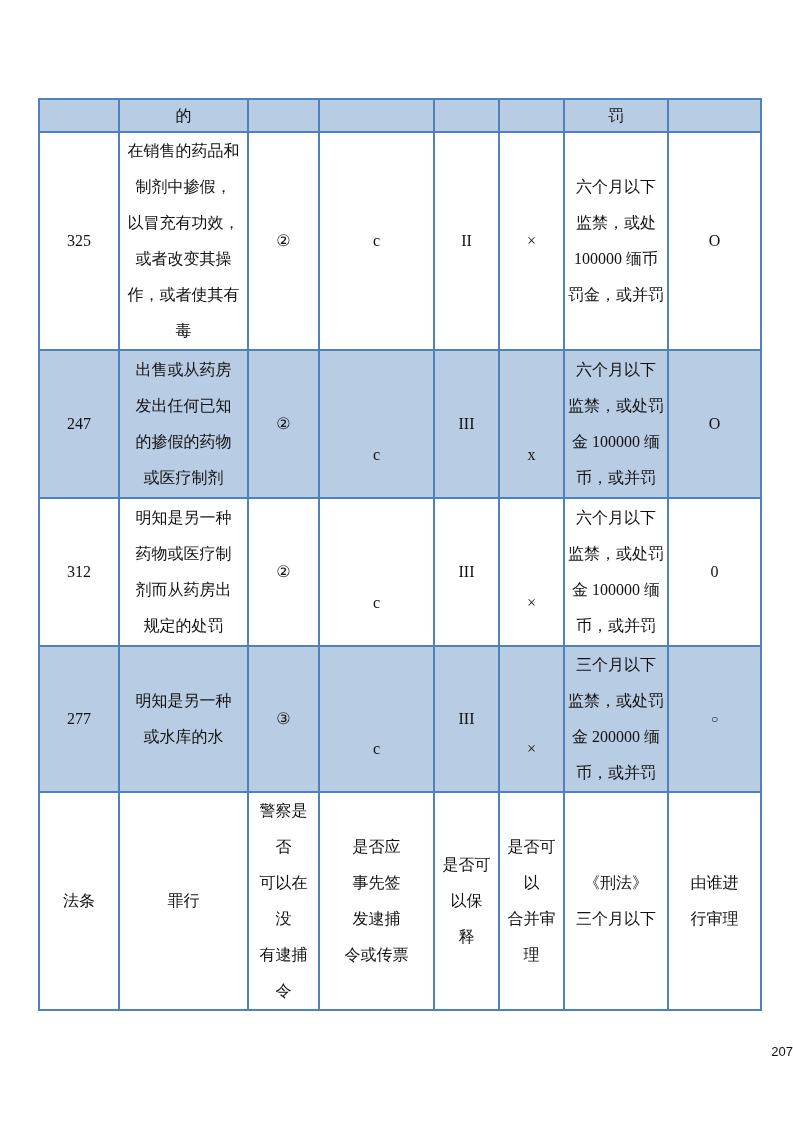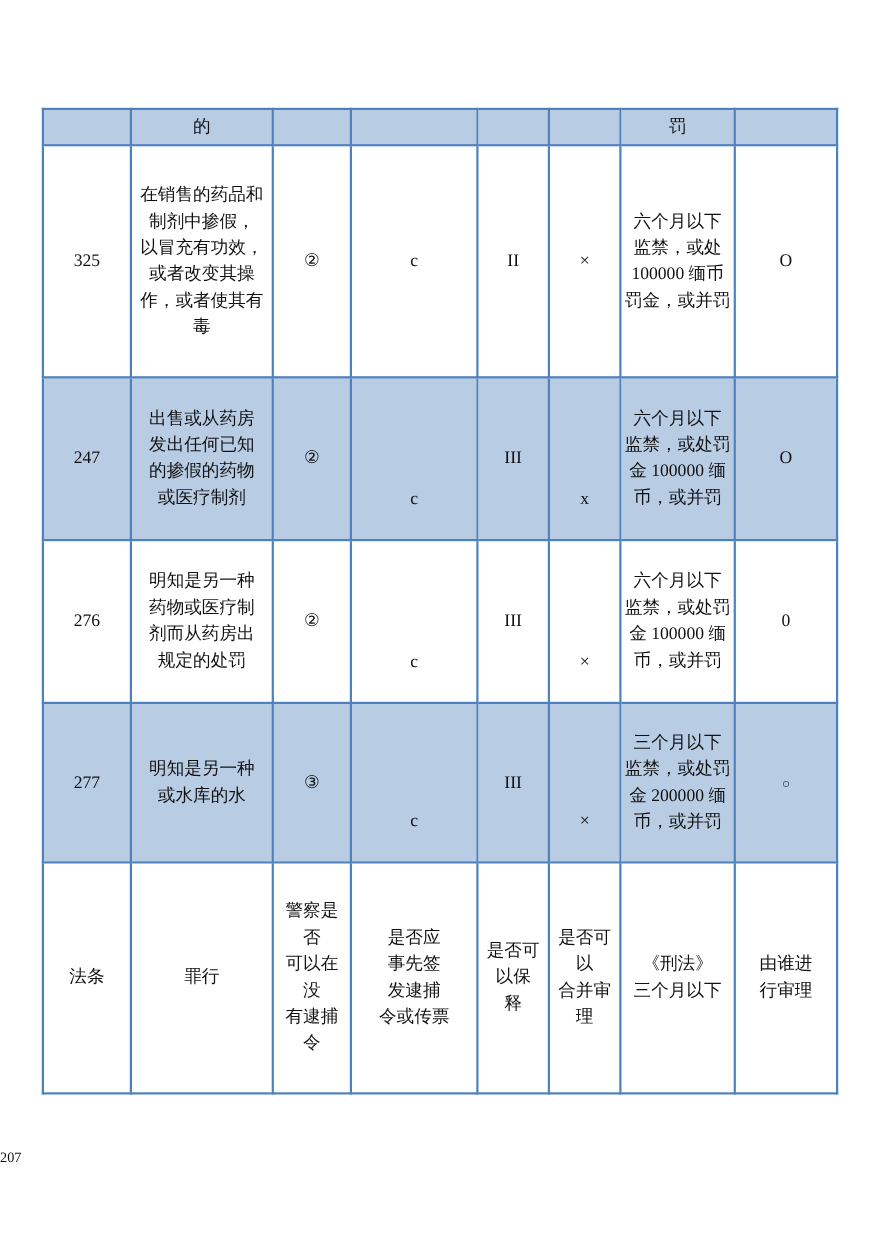--- a/index.html
+++ b/index.html
@@ -25,21 +25,21 @@
     border-collapse:collapse;
     table-layout:fixed;
     font-family:"Liberation Serif","DejaVu Serif",serif;
     font-size:16px;
   }
   table.doc-table td{
     border:2px solid var(--border-blue);
     text-align:center;
     vertical-align:middle;
     white-space:pre-line;
-    line-height:24px;
+    line-height:36px;
     padding:0;
     overflow:hidden;
   }
   tr.shaded td{background:var(--shade-blue);}
   
   tr.row-cont{height:31px;}
   tr.row-cont td{line-height:31px;}
   tr.row-274{height:211px;}
   tr.row-275{height:148px;}
   tr.row-276{height:148px;}
@@ -49,23 +49,23 @@
   tr.row-275 td:nth-child(4), tr.row-276 td:nth-child(4), tr.row-277 td:nth-child(4),
   tr.row-275 td:nth-child(6), tr.row-276 td:nth-child(6), tr.row-277 td:nth-child(6){
     vertical-align:bottom;
     padding-bottom:24px;
   }
   .small-circle{font-size:12px;}
   .page-number{
     position:absolute;
     left:0;top:1044px;
     width:100%;
-    text-align:left;
+    text-align:right;
     font-size:13px;
-    font-family:Liberation Serif, serif;
+    font-family:Liberation Sans, sans-serif;
   }
 </style>
 </head>
 <body>
 
 <div class="page">
 
   <table class="doc-table">
     <colgroup>
       <col style="width:80px">
@@ -120,21 +120,21 @@
         <td>III</td>
         <td>x</td>
         <td>六个月以下
 监禁，或处罚
 金 100000 缅
 币，或并罚</td>
         <td>O</td>
       </tr>
 
       <tr class="row-276">
-        <td>276</td>
+        <td>312</td>
         <td>明知是另一种
 药物或医疗制
 剂而从药房出
 规定的处罚</td>
         <td>②</td>
         <td>c</td>
         <td>III</td>
         <td>×</td>
         <td>六个月以下
 监禁，或处罚

